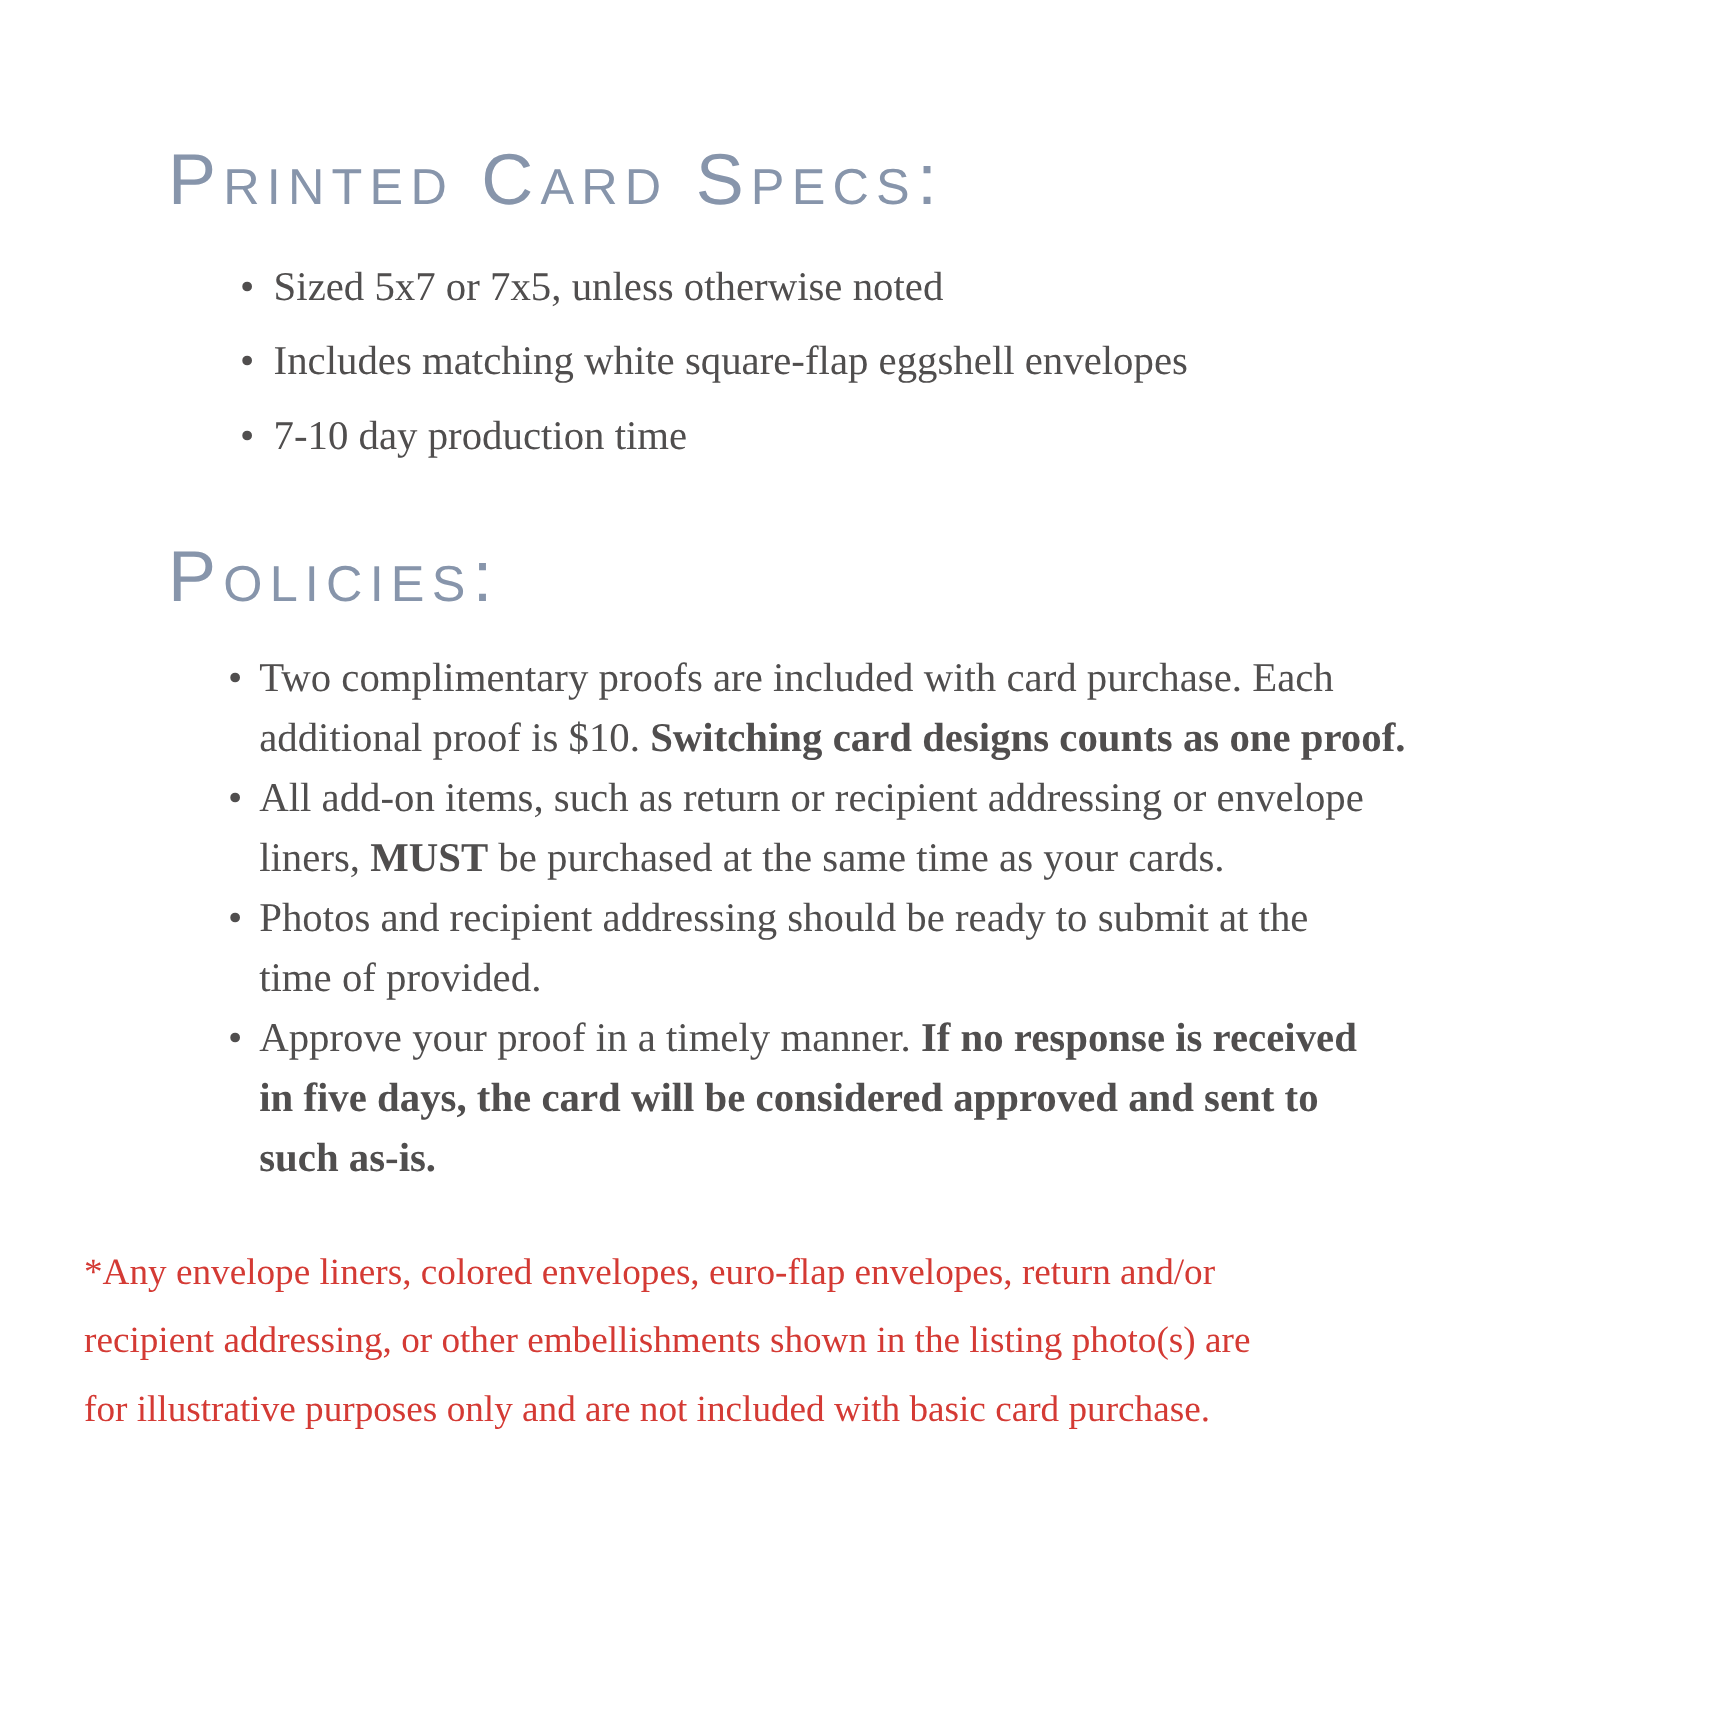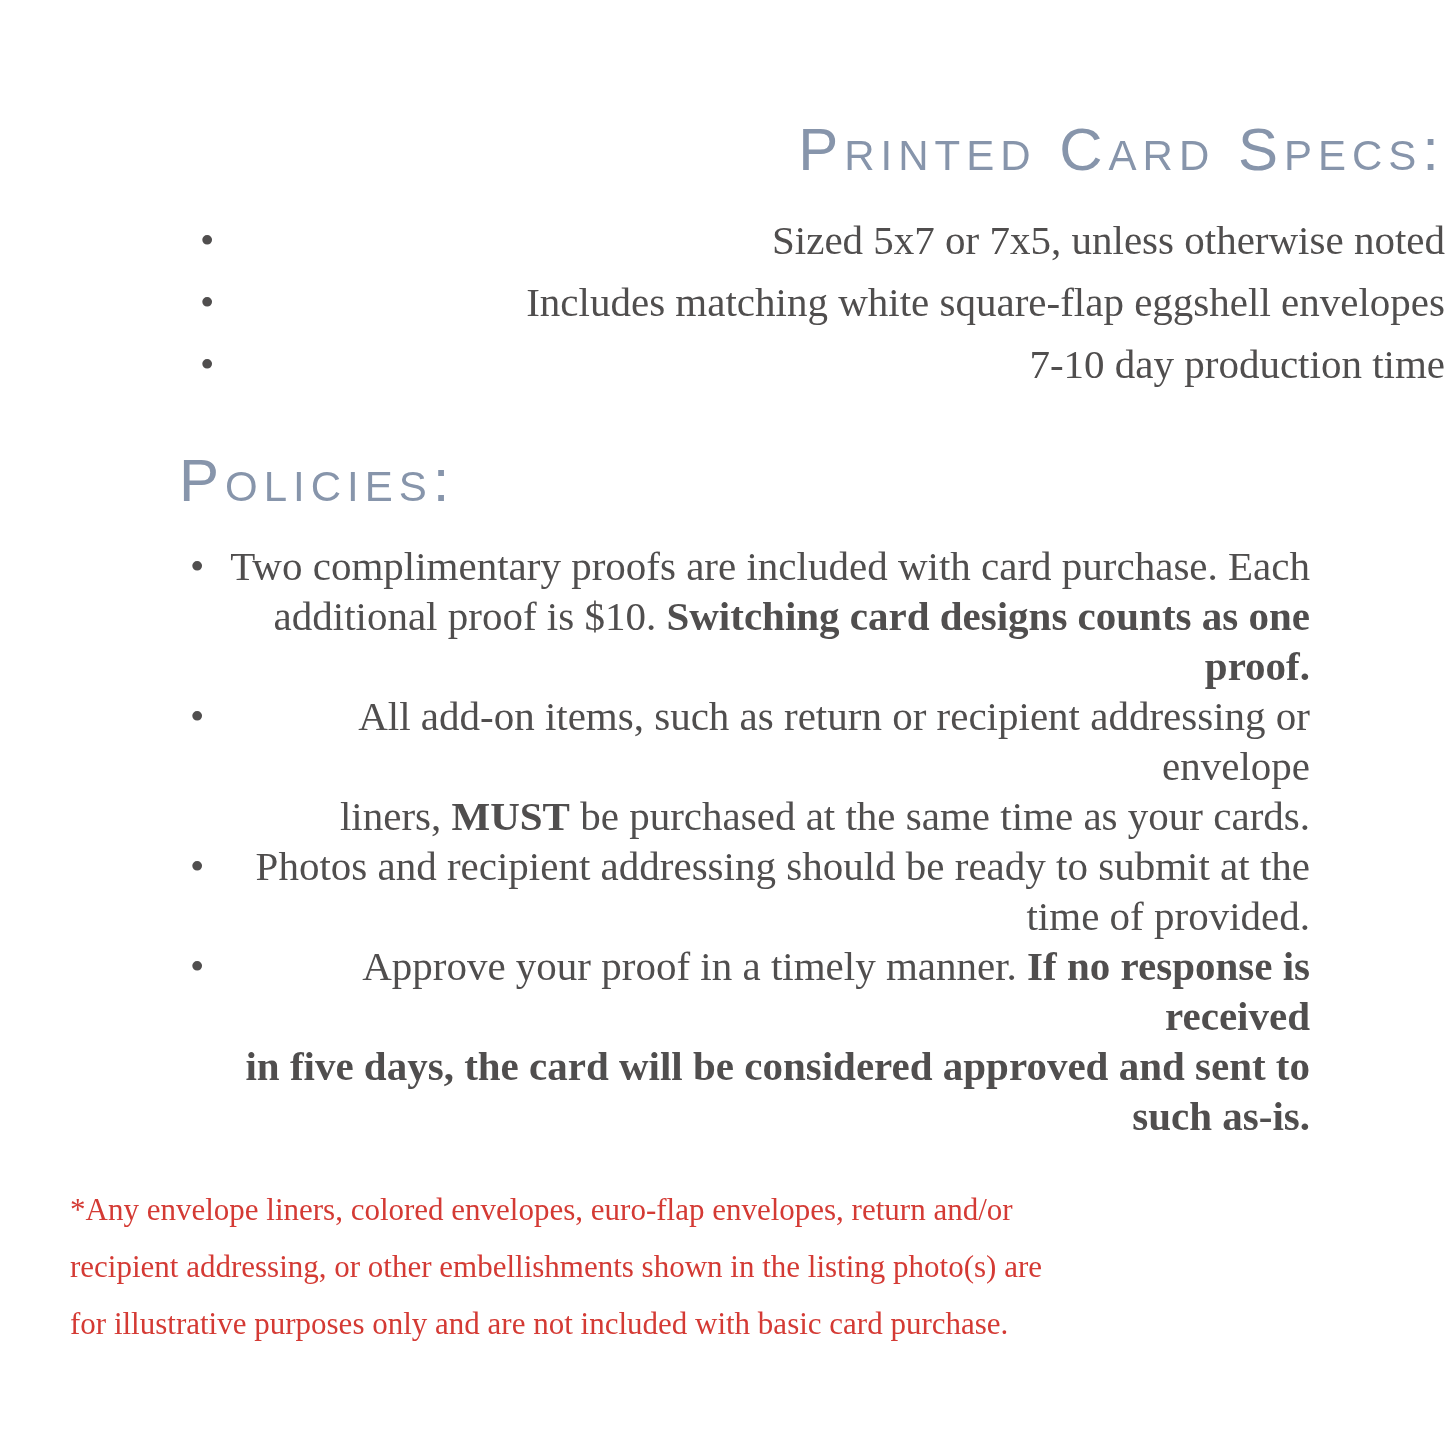--- a/index.html
+++ b/index.html
@@ -22,31 +22,30 @@
   .heading {
     margin: 0;
     font-family: "Liberation Sans", sans-serif;
     font-variant: small-caps;
     font-weight: 400;
     font-size: 60px;
     line-height: 60px;
     letter-spacing: 6px;
     color: var(--heading);
   }
-  .specs-heading   { padding: 120px 0 0 140px; text-align: right; }
-  .policies-heading{ margin-top: 62px; padding-left: 140px; margin-left: 39px; }
+  .specs-heading   { padding: 120px 0 0 140px; }
+  .policies-heading{ margin-top: 62px; padding-left: 140px; }
 
   ul.bullets {
     list-style: none;
     margin: 0;
     padding: 0;
-    font-size: 41px;
+    font-size: 34px;
     line-height: 50px;
     color: var(--body);
-    text-align: right;
   }
   ul.bullets li { position: relative; }
   ul.bullets li::before {
     content: "\2022";
     position: absolute;
     left: 0;
     top: 0;
   }
   ul.specs { margin: 35px 0 0 200px; }
   ul.specs li { padding-left: 28px; margin-bottom: 12px; white-space: nowrap; }

